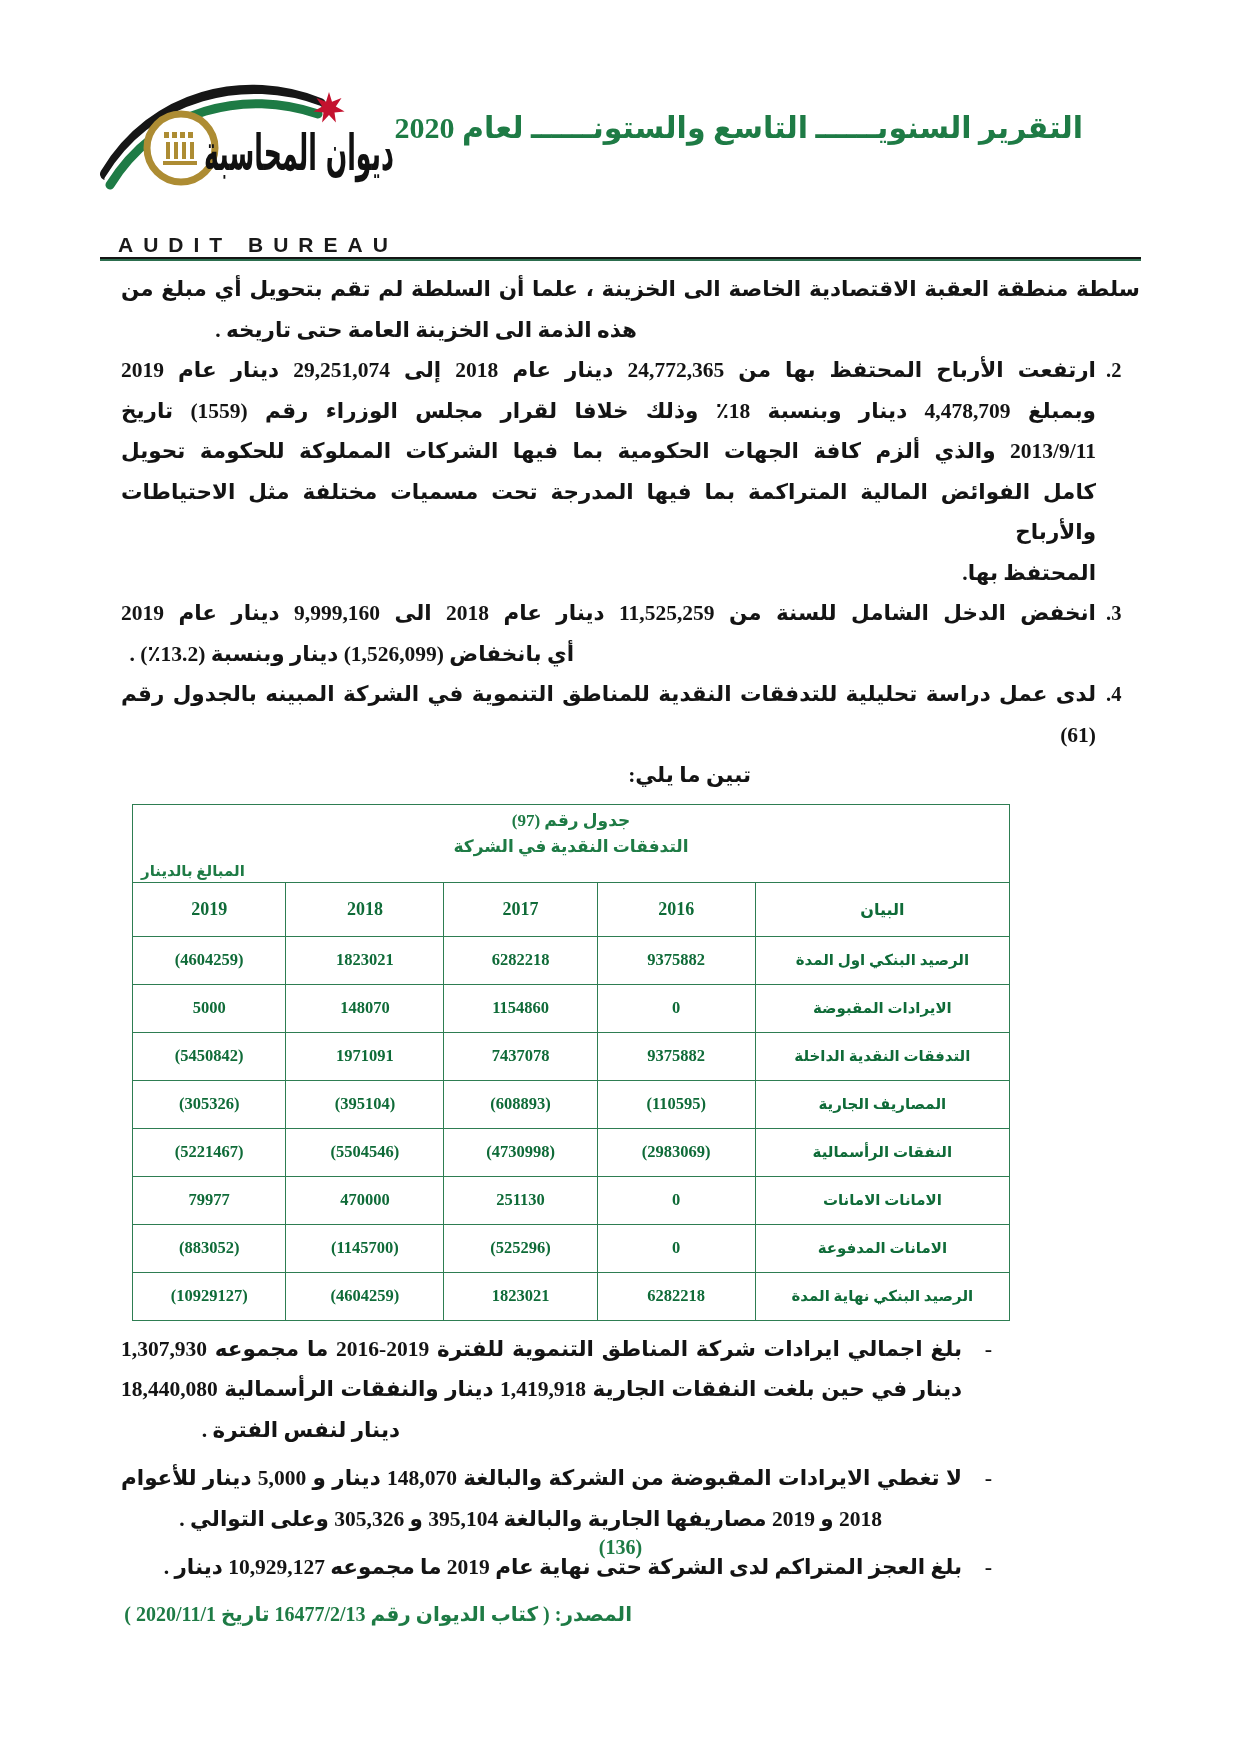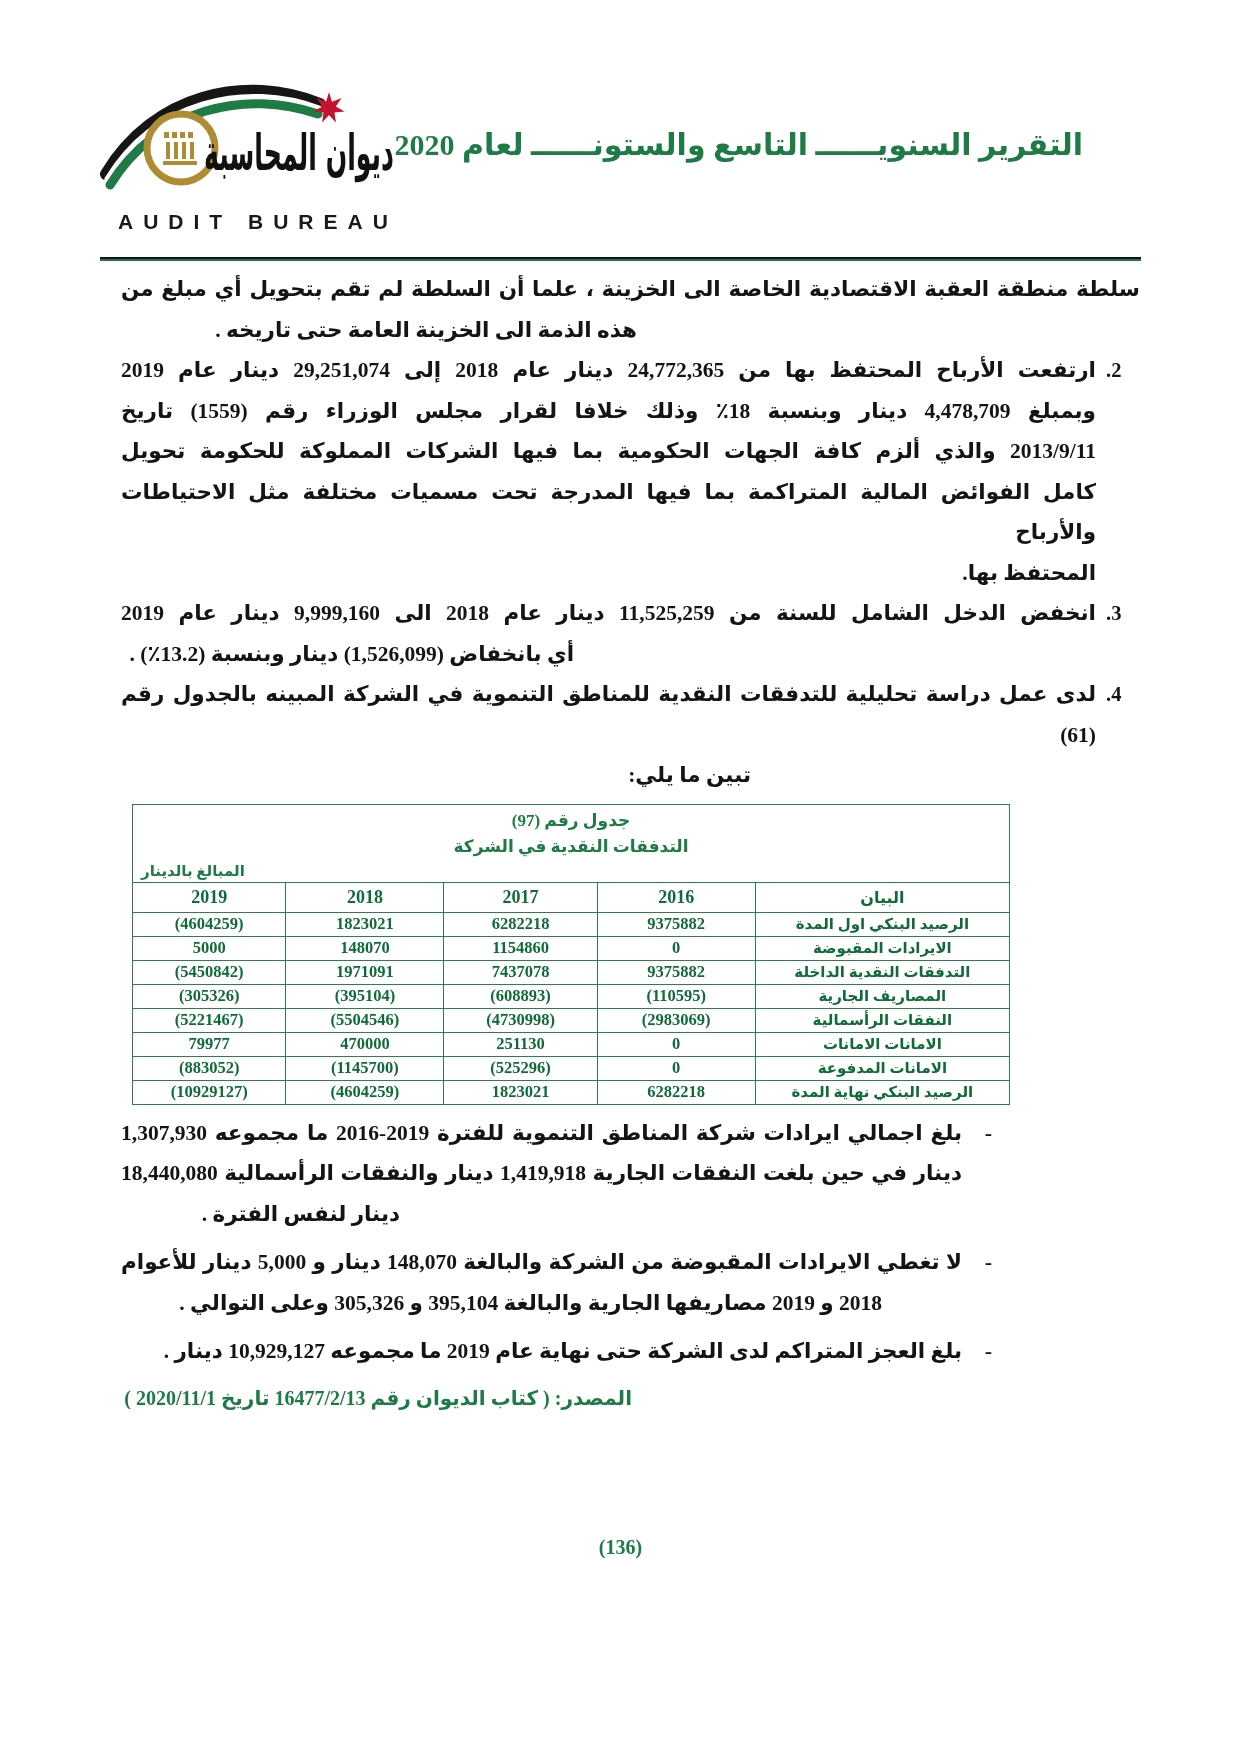--- a/index.html
+++ b/index.html
@@ -5,26 +5,26 @@
   html,body{margin:0;padding:0;background:#ffffff;}
   body{
     width:1241px;height:1755px;position:relative;overflow:hidden;
     font-family:"Liberation Serif","DejaVu Sans",serif;
     direction:rtl;color:#141414;
   }
   
   .hdr{position:relative;height:257px;text-align:right;}
   .logo-svg{position:absolute;left:96px;top:48px;width:308px;height:170px;}
   .latin-name{
-    position:absolute;left:118px;top:210px;
+    position:absolute;left:118px;top:233px;
     font-family:"Liberation Sans",sans-serif;font-weight:700;
     font-size:21px;letter-spacing:10px;color:#1a1a1a;white-space:nowrap;
   }
   .report-title{
-    position:absolute;right:158px;top:127px;
+    position:absolute;right:158px;top:110px;
     font-size:30px;font-weight:700;color:#1e7b45;white-space:nowrap;
   }
   .rule{
     margin:0 100px;height:4px;
     background:linear-gradient(#151515 0 45%, #2c6e4e 45% 100%);
   }
   
   .content{margin:4px 101px 0 101px;}
   .line{
     line-height:40.5px;font-size:21.5px;font-weight:700;color:#141414;
@@ -35,21 +35,21 @@
   .intro{padding-left:20px;padding-top:4px;}
   .item{display:flex;margin-top:0;}
   .item .num{
     flex:0 0 34px;text-align:left;font-size:20.5px;font-weight:700;
     line-height:40.5px;color:#141414;
   }
   .item .itext{flex:1;padding-right:10px;padding-left:20px;}
   
   .tbl-wrap{margin-top:8px;margin-right:130px;width:878px;}
   table{width:878px;border-collapse:collapse;direction:rtl;table-layout:fixed;}
-  td,th{border:1.6px solid #2e7d52;padding:0;}
+  td,th{border:1.6px solid #2e7d52;padding:12px;}
   .title-cell{padding:3px 8px 0 8px;}
   .t1,.t2{
     text-align:center;color:#1e7b45;font-weight:700;font-size:17px;line-height:26px;
   }
   .cur{
     text-align:left;color:#1e7b45;font-weight:700;font-size:15px;line-height:22px;
   }
   th{height:29px;color:#0f6b38;font-weight:700;font-size:16px;}
   th.year{font-size:18px;}
   td{height:23px;}

